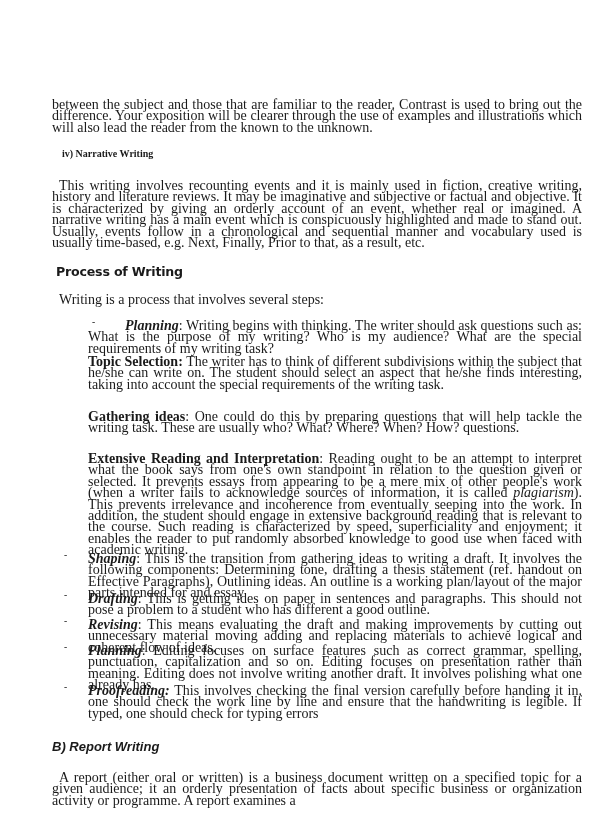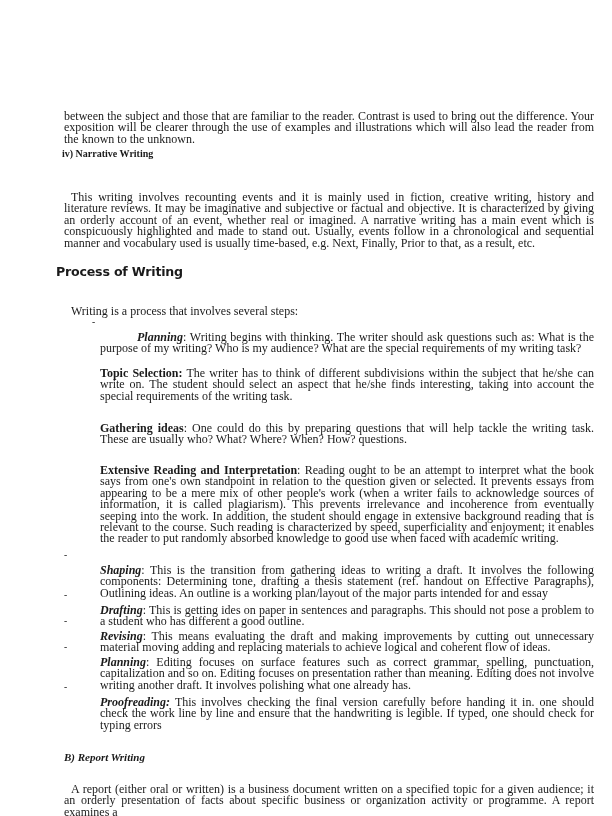--- a/index.html
+++ b/index.html
@@ -1,29 +1,29 @@
 <!DOCTYPE html>
 <html><head>
 <meta charset="utf-8">
 <style>
   html, body { margin: 0; padding: 0; background: #ffffff; }
   body { width: 612px; height: 816px; position: relative; overflow: hidden; color: #1a1a1a;
          font-family: "Liberation Serif", "DejaVu Serif", serif; }
   .page { position: absolute; left: 0; top: 0; width: 612px; height: 816px; background: #fff; }
-  .p { position: absolute; font-size: 12px; line-height: 11.4px; text-align: justify; margin: 16px; }
+  .p { position: absolute; font-size: 14px; line-height: 11.4px; text-align: justify; margin: 4px; }
   .p.last { text-align-last: left; }
   .h-narr { position: absolute; left: 62px; top: 148px; font-size: 10px; font-weight: bold;
             font-family: "Liberation Serif", serif; margin: 0; }
   .h-proc { position: absolute; left: 48px; top: 256px; font-size: 12.6px; font-weight: bold;
             font-family: "DejaVu Sans", "Liberation Sans", sans-serif; margin: 8px; letter-spacing: -0.2px; }
-  .h-report { position: absolute; left: 48px; top: 735px; font-size: 11px; font-weight: bold; font-style: italic;
-              font-family: Liberation Serif, serif; margin: 16px; }
+  .h-report { position: absolute; left: 48px; top: 735px; font-size: 13px; font-weight: bold; font-style: italic;
+              font-family: Liberation Sans, sans-serif; margin: 4px; }
   .b { font-weight: bold; }
   .bi { font-weight: bold; font-style: italic; }
-  .i { }
+  .i { font-style: italic; }
   .dash { position: absolute; font-size: 9.6px; line-height: 11.4px; }
 </style>
 </head>
 <body>
 
 <div class="page">
 
   <p class="p last" style="left:48px; top:95px; width:530px;">between the subject and those that are familiar to the reader. Contrast is used to bring out the difference. Your exposition will be clearer through the use of examples and illustrations which will also lead the reader from the known to the unknown.</p>
 
   <h2 class="h-narr">iv) Narrative Writing</h2>

